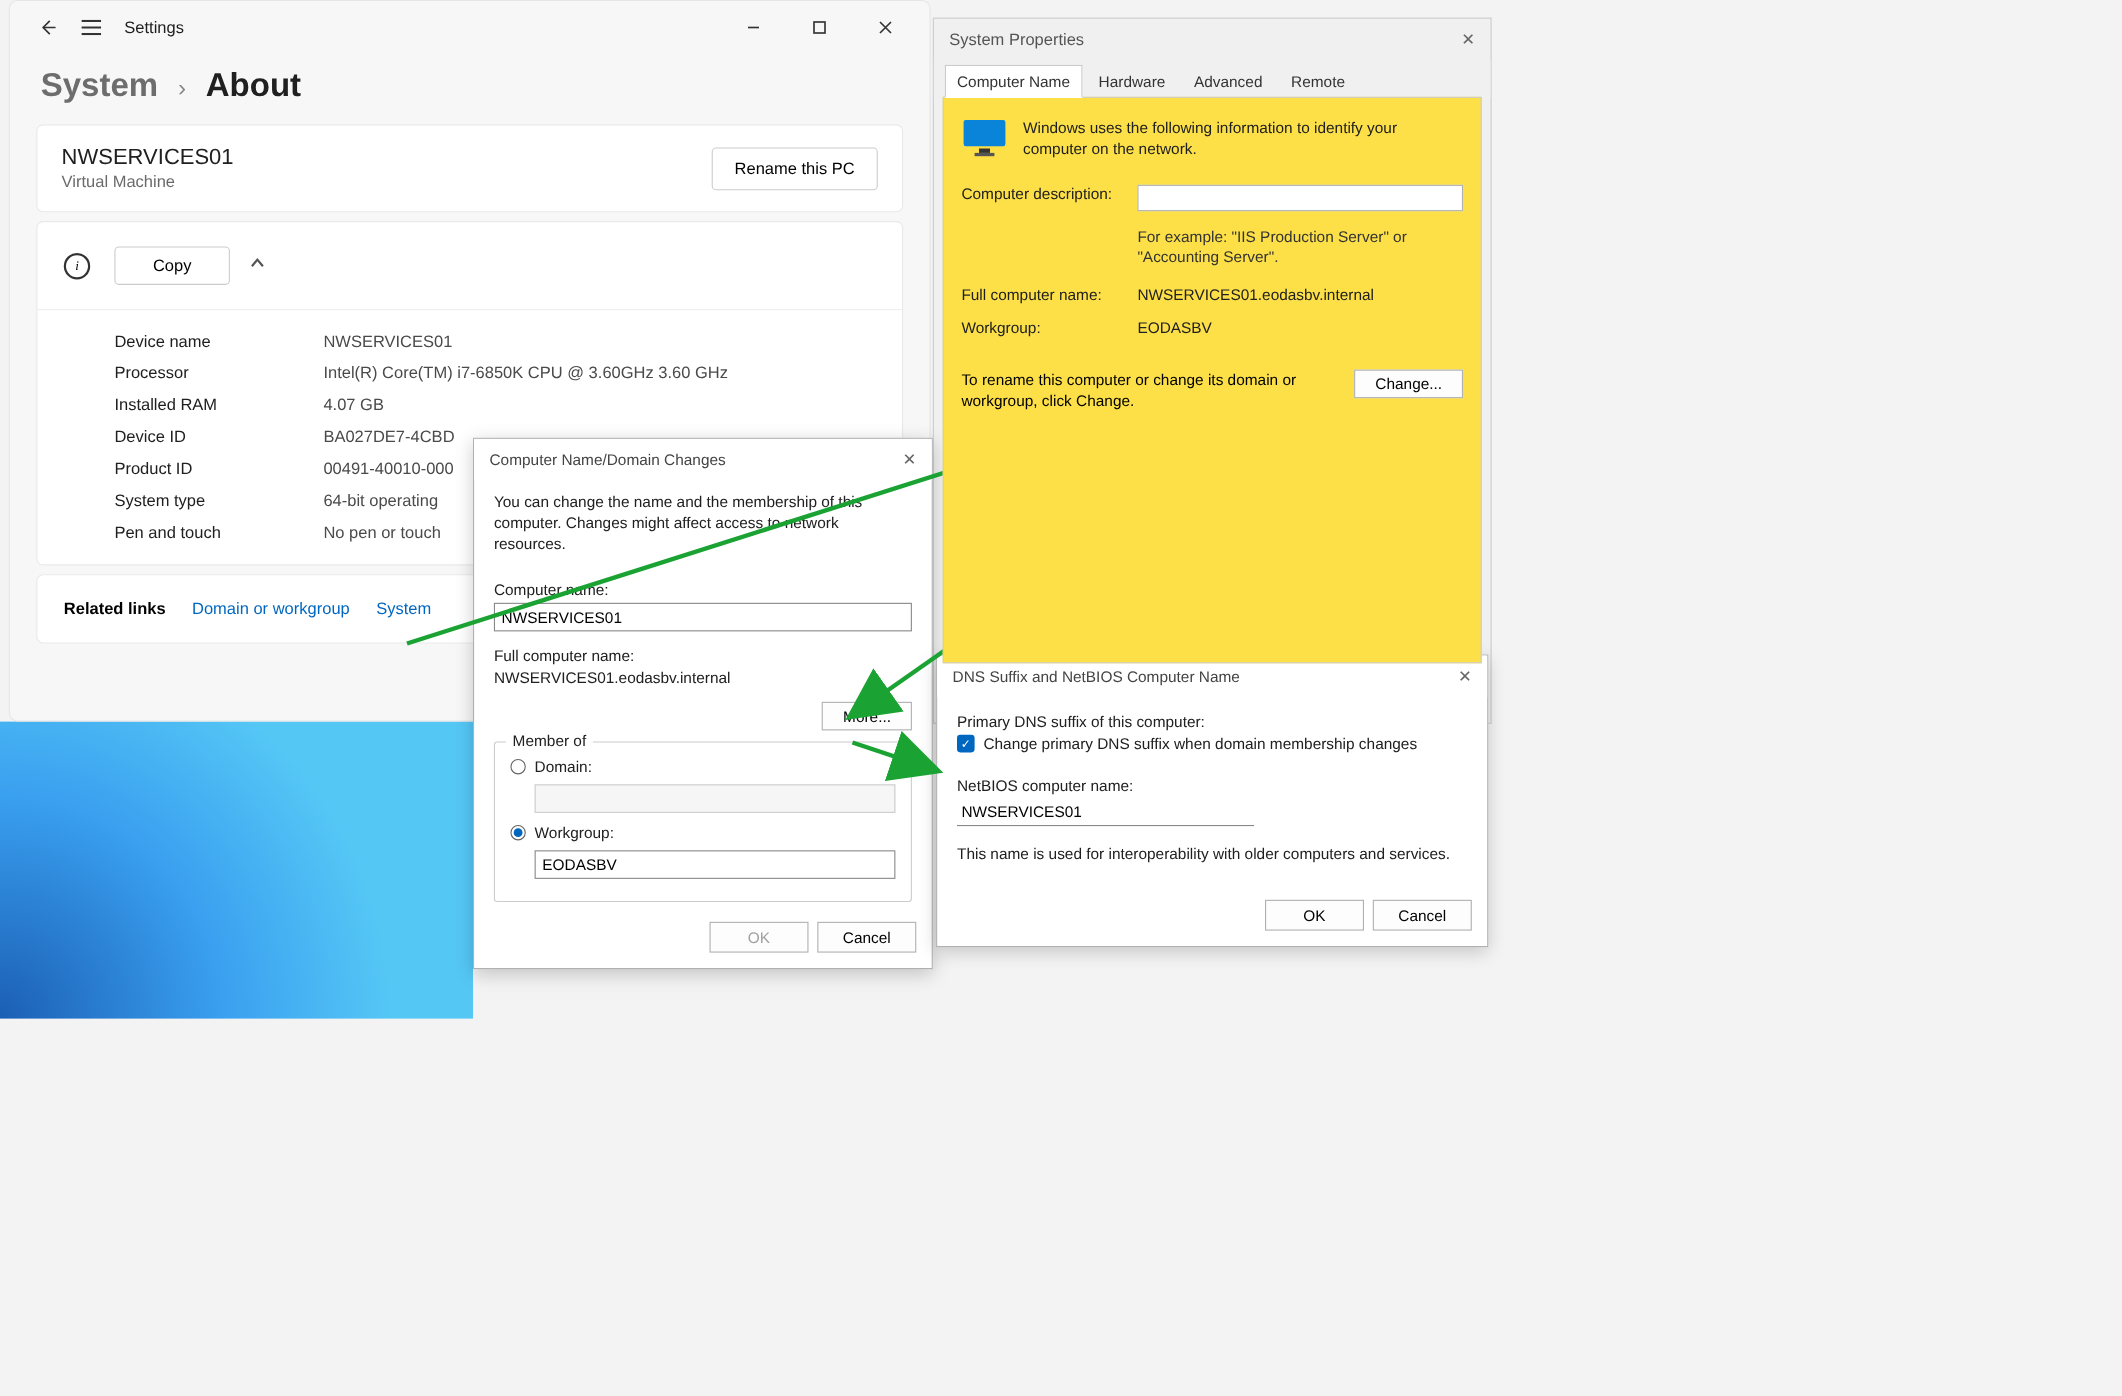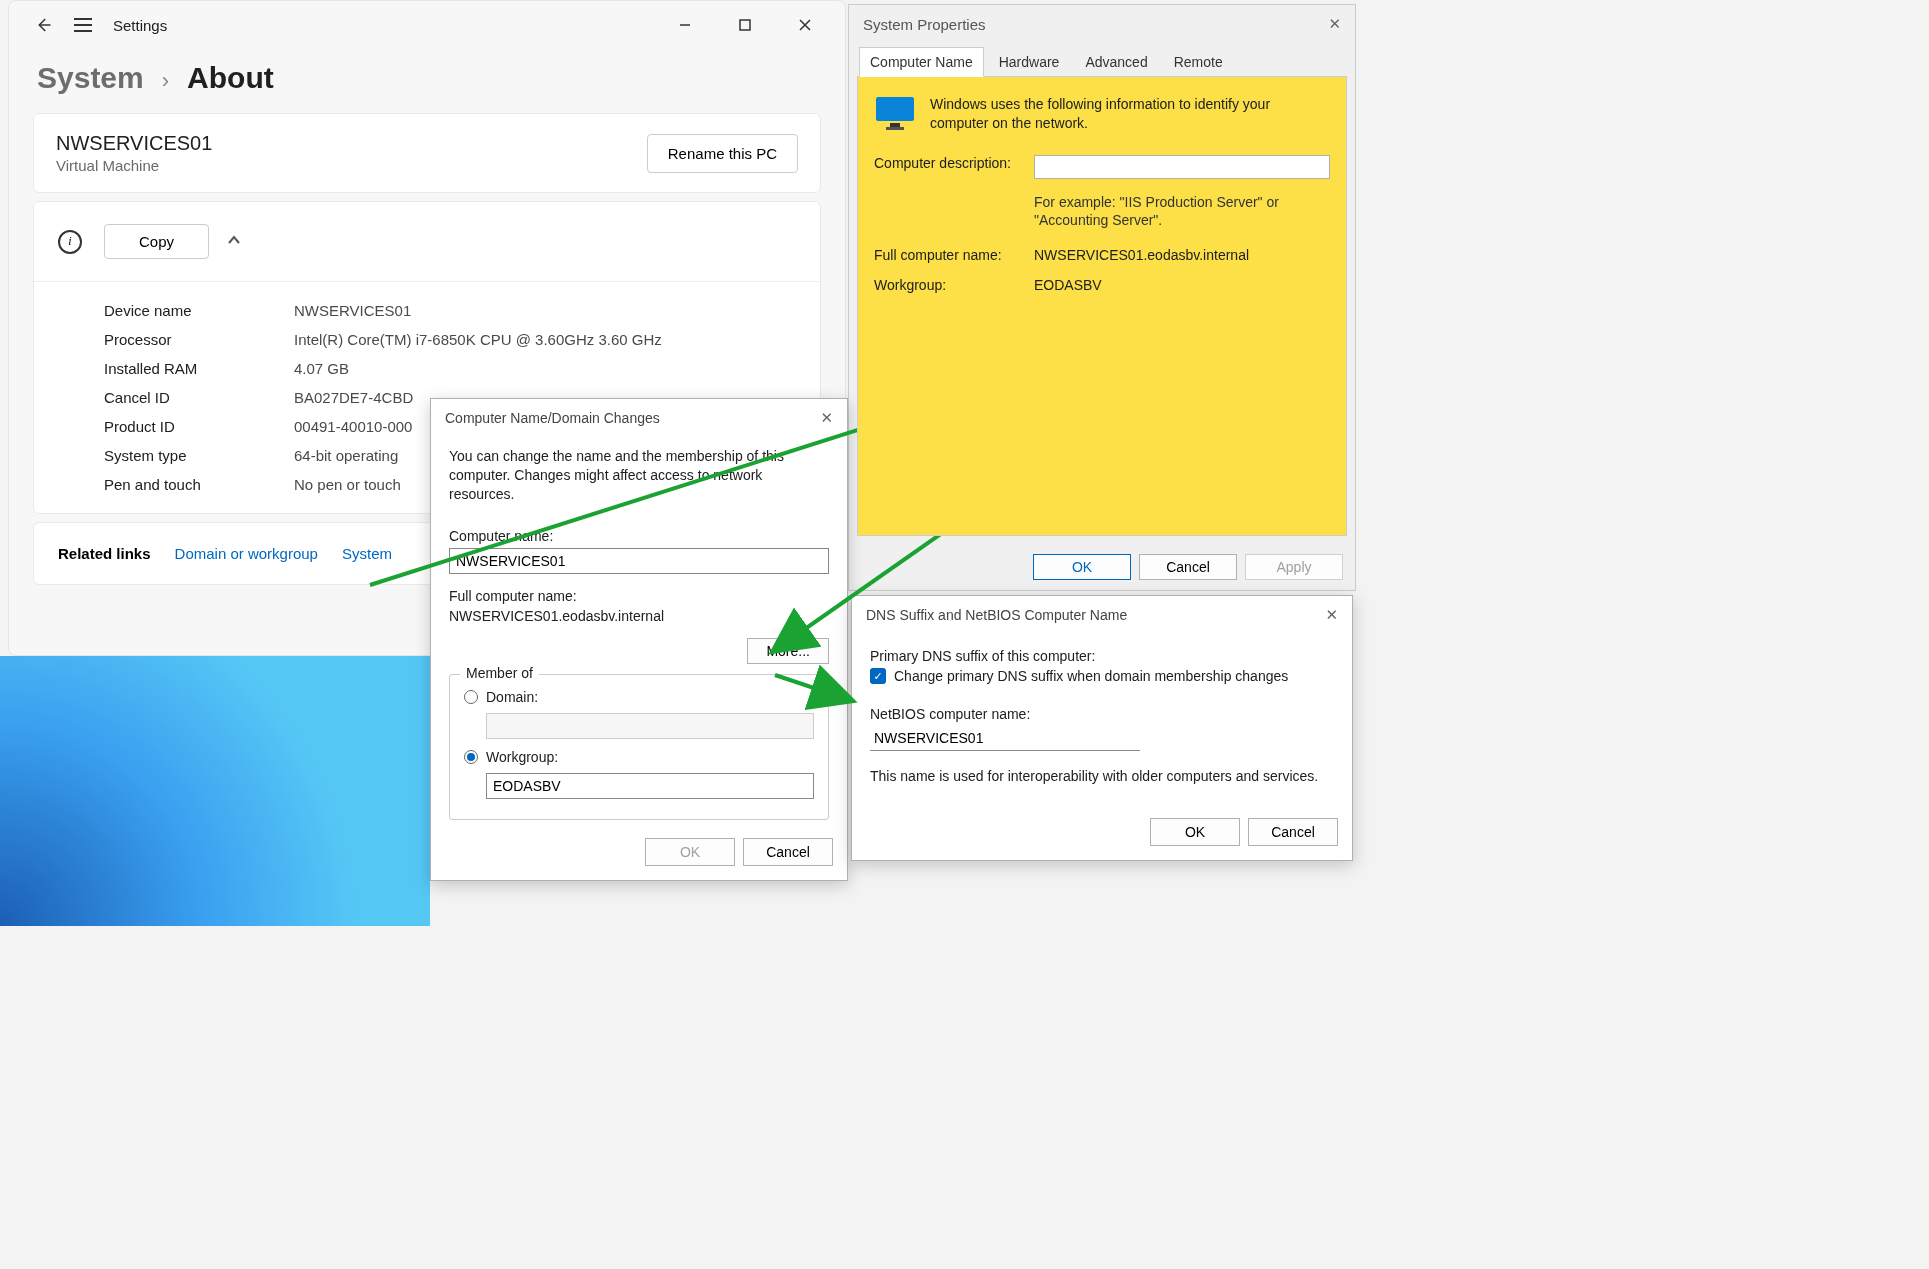--- a/index.html
+++ b/index.html
@@ -35,21 +35,21 @@
   .spec-body { padding: 14px 0 14px 70px; }
   .spec-row { display:flex; padding:6px 0; font-size:15px; color:#202020;}
   .spec-label { width:190px; }
   .spec-val { color:#4a4a4a; }
   
   .related { display:flex; align-items:center; gap:24px; padding: 22px 24px; font-size:15px;}
   .related-title { font-weight:600; }
   .related-link { color:#0067c0; }
   
   
-  .sysprop-window { position:absolute; left:848px; top:4px; width:508px; background:#f0f0f0; border:1px solid #ccc; }
+  .sysprop-window { position:absolute; left:848px; top:16px; width:508px; background:#f0f0f0; border:1px solid #ccc; }
   .sp-title { display:flex; justify-content:space-between; align-items:center; padding:10px 14px; color:#555; font-size:15px;}
   .sp-tabs { display:flex; gap:4px; padding: 4px 10px 0 10px; background:#f0f0f0; font-size:14px;}
   .sp-tab { padding:6px 10px; color:#333; border:1px solid transparent; border-bottom:none; cursor:pointer;}
   .sp-tab.active { background:#fff; border-color:#ccc; border-bottom:1px solid #fff; position:relative; z-index:2;text-align:right;}
   .sp-body { background:#fde047; border:1px solid #ccc; margin:0 8px 8px 8px; padding:18px 16px; margin-top:-1px; position:relative; z-index:1;}
   .sp-intro { display:flex; gap:14px; align-items:flex-start; margin-bottom:20px; }
   .monitor-icon { width:42px; height:36px; }
   .sp-intro-text { font-size:14px; color:#202020; line-height:1.35;}
   .sp-row { display:flex; align-items:flex-start; margin-bottom:14px; font-size:14px;}
   .sp-label { width:160px; color:#202020;}
@@ -174,21 +174,21 @@
         </div>
       <div class="spec-row">
           <span class="spec-label">Processor</span>
           <span class="spec-val">Intel(R) Core(TM) i7-6850K CPU @ 3.60GHz   3.60 GHz</span>
         </div>
       <div class="spec-row">
           <span class="spec-label">Installed RAM</span>
           <span class="spec-val">4.07 GB</span>
         </div>
       <div class="spec-row">
-          <span class="spec-label">Cancel ID</span>
+          <span class="spec-label">Device ID</span>
           <span class="spec-val">BA027DE7-4CBD</span>
         </div>
       <div class="spec-row">
           <span class="spec-label">Product ID</span>
           <span class="spec-val">00491-40010-000</span>
         </div>
       <div class="spec-row">
           <span class="spec-label">System type</span>
           <span class="spec-val">64-bit operating</span>
         </div>
@@ -233,20 +233,24 @@
       <input class="sp-input" placeholder="" style="">
     </div>
     <div class="sp-help">For example: "IIS Production Server" or "Accounting Server".</div>
     <div class="sp-row" style="margin-top:18px;">
       <span class="sp-label">Full computer name:</span>
       <span class="sp-val">NWSERVICES01.eodasbv.internal</span>
     </div>
     <div class="sp-row">
       <span class="sp-label">Workgroup:</span>
       <span class="sp-val">EODASBV</span>
+    </div>
+    <div class="sp-rename">
+      <span class="sp-rename-text">To rename this computer or change its domain or workgroup, click Change.</span>
+      <button class="change-btn">Change...</button>
     </div>
     <div style="height:210px;"></div>
   </div>
   <div class="sp-buttons">
     <button class="primary">OK</button>
     <button>Cancel</button>
     <button class="disabled">Apply</button>
   </div>
 </div>
 

